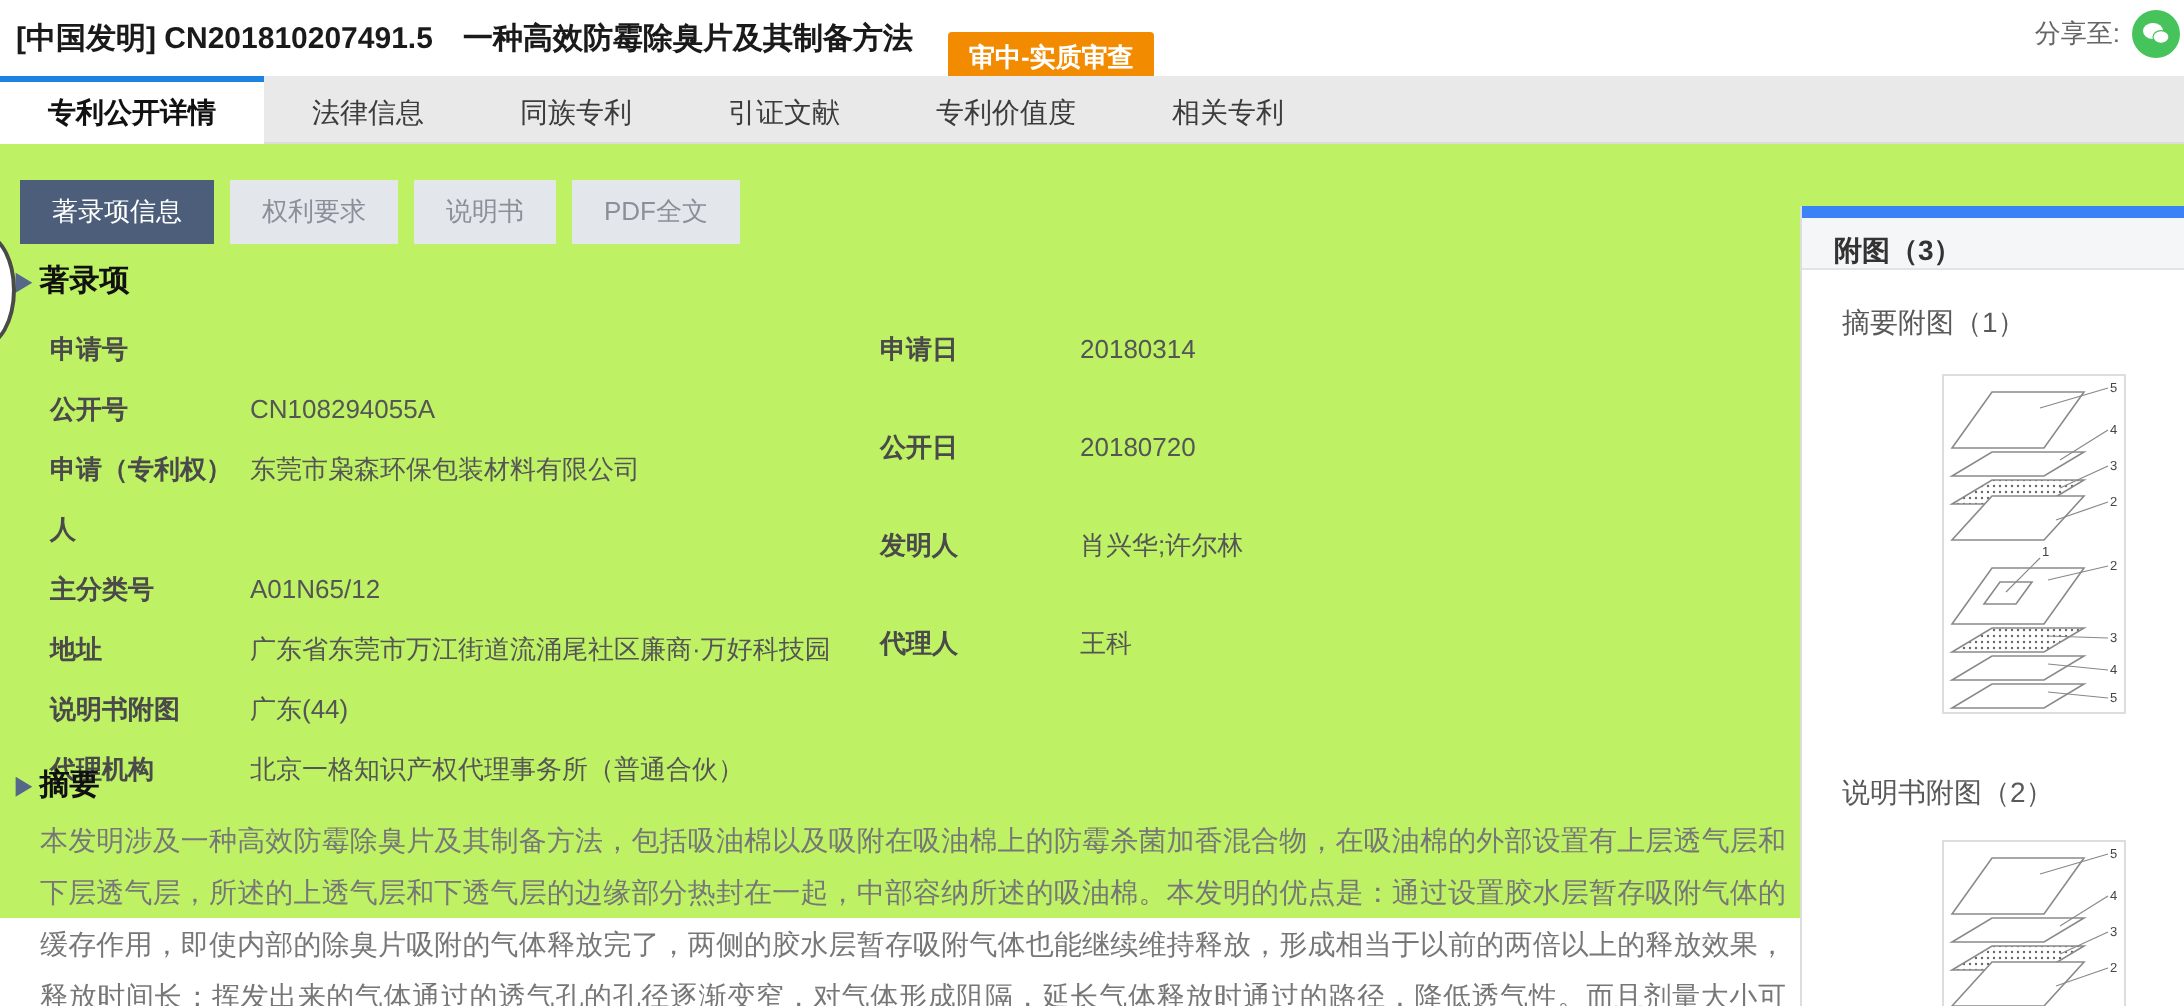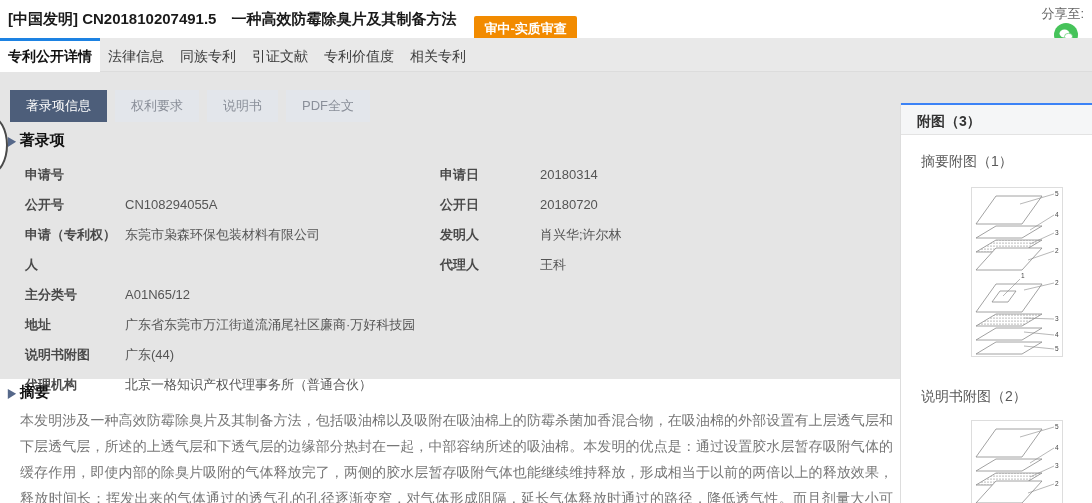--- a/index.html
+++ b/index.html
@@ -1,70 +1,70 @@
 <!DOCTYPE html>
 <html><head>
 <meta charset="utf-8">
 <style>
   * { margin:0; padding:0; box-sizing:border-box; }
   html,body { width:1092px; height:503px; overflow:hidden; background:#fff;
     font-family:"Liberation Sans", sans-serif; color:#333; }
-  .page { position:relative; width:1092px; height:379px; background:#e5e5e5; }
+  .page { position:relative; width:1092px; height:459px; background:#bef264; }
 
   
   .topbar { position:absolute; top:0; left:0; width:1092px; height:38px;
     display:flex; align-items:center; padding-left:8px; background:#fff; }
   .page-title { font-size:15px; font-weight:bold; color:#1a1a1a; white-space:nowrap; }
   .status-badge { margin-left:18px; background:#f28b00; color:#fff; font-size:13px;
     font-weight:bold; padding:4px 10px; border-radius:2px; white-space:nowrap;margin-top:20px; }
-  .share { position:absolute; right:2px; top:5px; display:flex; align-items:center;flex-direction:column; }
+  .share { position:absolute; right:2px; top:5px; display:flex; align-items:center; }
   .share-label { font-size:13px; color:#666; margin-right:6px; }
   .wechat { width:24px; height:24px; border-radius:50%; background:#46c35a;
     display:inline-flex; align-items:center; justify-content:center; cursor:pointer; }
 
   
   .tabs { position:absolute; top:38px; left:0; width:1092px; height:34px;
     background:#e9e9e9; border-bottom:1px solid #dcdcdc; display:flex; }
-  .tab { height:34px; line-height:31px; padding:0 8px; font-size:14px; color:#3c3c3c;
+  .tab { height:34px; line-height:31px; padding:0 24px; font-size:14px; color:#3c3c3c;
     cursor:pointer; border-top:3px solid transparent; }
   .tab.active { background:#fff; border-top:3px solid #1d82e2; font-weight:bold; color:#111; }
 
   
   .subtabs { position:absolute; top:90px; left:10px; display:flex; }
   .subtab { height:32px; line-height:32px; padding:0 16px; margin-right:8px;
     background:#e3e6eb; color:#8a8f99; font-size:13px; cursor:pointer; }
   .subtab.active { background:#4d5e7a; color:#fff; }
 
   
   .section-h { position:absolute; left:8px; display:flex; align-items:center;
     font-size:15px; font-weight:bold; color:#111; }
   .tri { color:#56688a; font-size:10px; margin-right:4px; transform:scaleY(1.2); }
 
   
   .grid { position:absolute; top:160px; left:25px; width:875px; display:flex;justify-content:center; }
   .col { display:flex; flex-direction:column; }
   .col.left  { width:415px; }
-  .col.right { width:460px; }
+  .col.right { width:460px;gap:19px; }
   .field { display:flex; align-items:flex-start; }
   .field .lbl { width:100px; flex:0 0 100px; font-size:13px; font-weight:bold;
     color:#4a4a4a; line-height:30px; }
   .field .val { font-size:13px; color:#555; line-height:30px; word-break:break-all; }
   .col.left  .field .val { width:300px; }
   .col.right .field .val { width:352px; }
   .field { min-height:30px; }
 
   
   .abstract-text { position:absolute; top:407px; left:20px; width:873px;
     font-size:14px; color:#777; line-height:26px; text-align:justify; }
 
   
   .aside { position:absolute; left:900px; top:103px; width:192px; height:400px;
     border-left:1px solid #ddd; background:#fff; overflow:hidden; }
   .aside-header { height:32px; line-height:32px; padding-left:16px; background:#f5f6f7;
-    border-top:2px solid #3b82f6; border-bottom:1px solid #e3e3e3;
+    border-top:6px solid #3b82f6; border-bottom:1px solid #e3e3e3;
     font-size:14px; font-weight:bold; color:#333; }
   .fig-label { position:absolute; left:20px; font-size:14px; color:#595959;text-align:right; }
   .fig-label.f1 { top:50px; }
   .fig-label.f2 { top:285px; }
   .fig-box { position:absolute; left:70px; width:92px; height:170px;
     border:1px solid #ddd; background:#fff; cursor:pointer; }
   .fig-box.b1 { top:84px; }
   .fig-box.b2 { top:317px; }
   .fig-box svg { width:100%; height:100%; display:block; }
 

